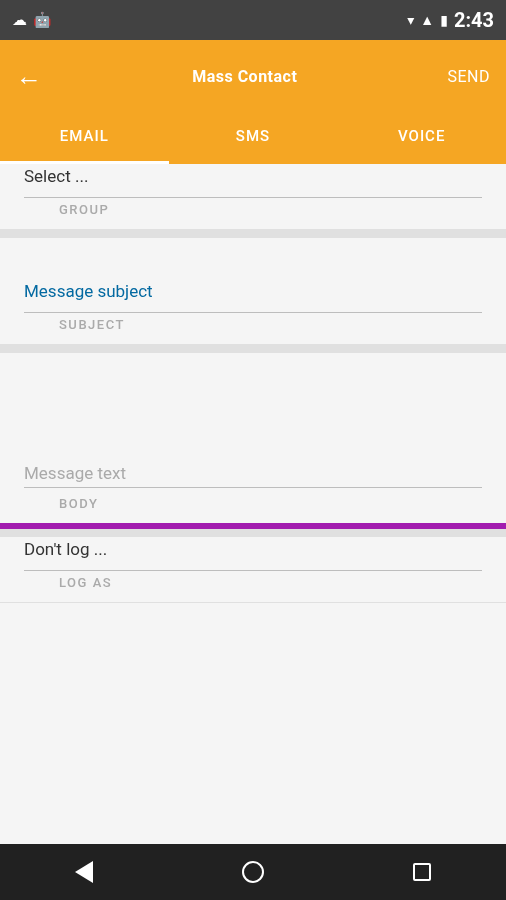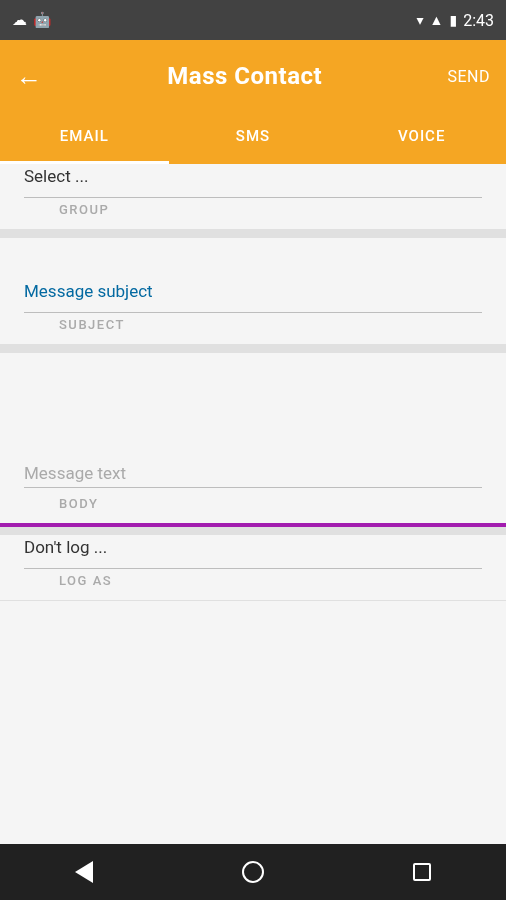--- a/index.html
+++ b/index.html
@@ -41,21 +41,21 @@
       width: 100%;
       height: 72px;
       background: #F5A623;
       display: flex;
       align-items: center;
       justify-content: space-between;
       padding: 0 16px;
     }
     .app-bar-title {
       color: white;
-      font-size: 24px;
+      font-size: 16px;
       font-weight: bold;
       letter-spacing: 0.5px;
     }
     .app-bar-back {
       color: white;
       font-size: 26px;
       cursor: pointer;
     }
     .app-bar-send {
       color: white;
@@ -128,21 +128,21 @@
 
     .section-divider {
       height: 8px;
       background: #e0e0e0;
     }
 
     
     .message-section {
       background: #f5f5f5;
       padding: 20px 24px 12px 24px;
-      border-bottom: 4px solid #a21caf;
+      border-bottom: 6px solid #a21caf;
     }
     .message-text-value {
       font-size: 17px;
       color: #333;
       min-height: 110px;
       display: flex;
       flex-direction: column;
       justify-content: flex-end;
     }
     .message-underline {
@@ -189,21 +189,21 @@
 
 <div class="status-bar">
   <div class="status-bar-left">
     <span style="color:white;font-size:15px;">☁</span>
     <span style="color:white;font-size:15px;">🤖</span>
   </div>
   <div class="status-bar-right">
     <span style="font-size:14px;">▾</span>
     <span style="font-size:14px;">▲</span>
     <span style="font-size:14px;">▮</span>
-    <span style="font-weight:normal;font-size:16px;">2:43</span>
+    <span style="font-weight:bold;font-size:20px;">2:43</span>
   </div>
 </div>
 
 <div class="app-bar">
   <span class="app-bar-back">←</span>
   <span class="app-bar-title">Mass Contact</span>
   <span class="app-bar-send">SEND</span>
 </div>
 
 <div class="tab-bar">

